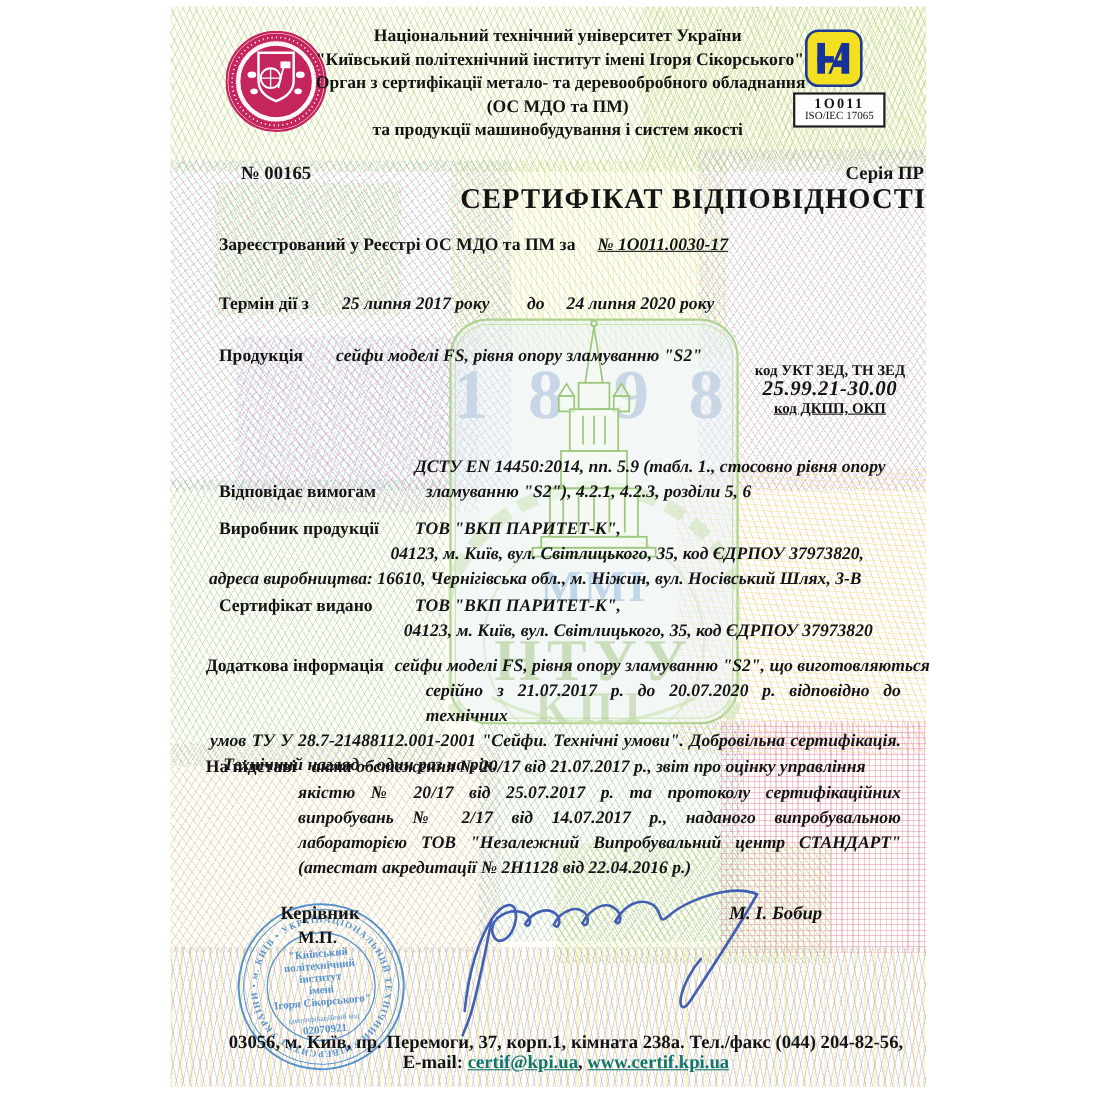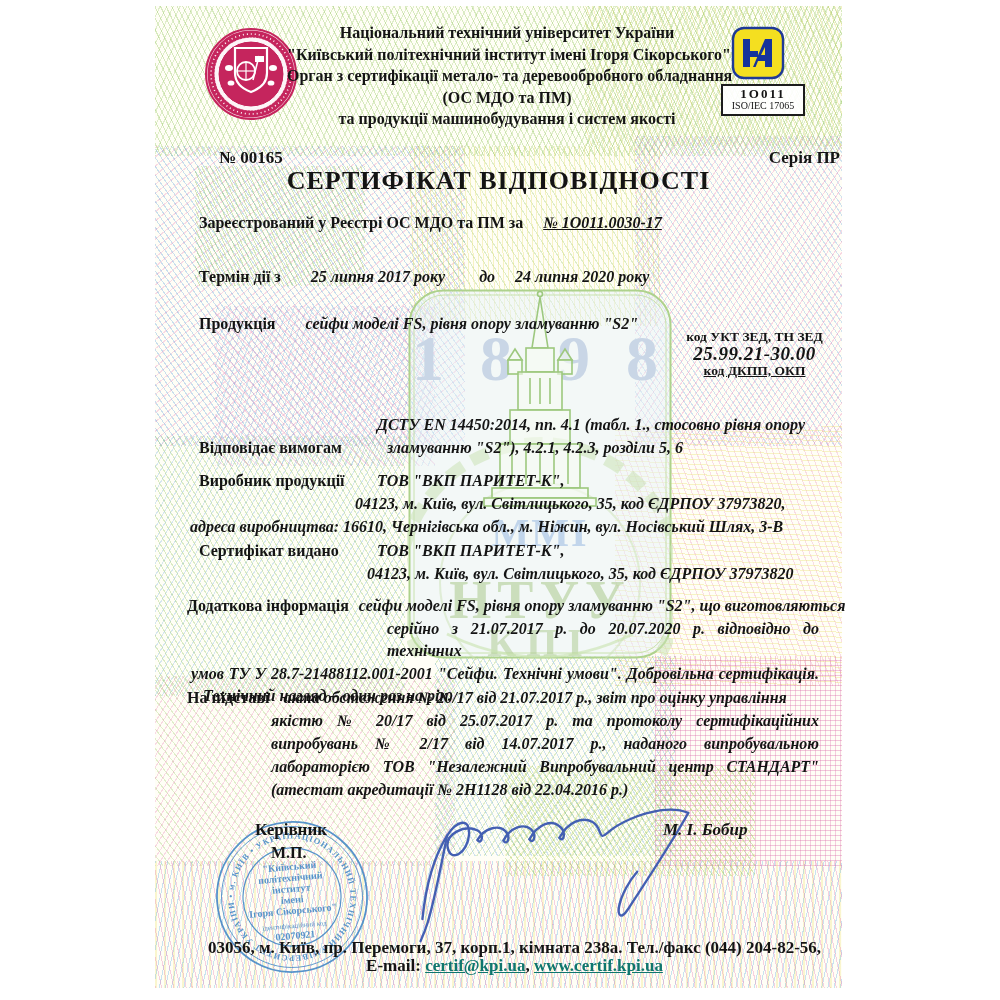--- a/index.html
+++ b/index.html
@@ -9,21 +9,21 @@
   .cert{position:absolute;left:155px;top:6px;width:687px;height:982px;background:#fffef6;}
   .patch{position:absolute;pointer-events:none;}
   .abs{position:absolute;}
   .b{font-weight:bold;}
   .i{font-style:italic;}
   .nw{white-space:nowrap;}
   .body-text{font-size:16px;line-height:22.5px;font-weight:bold;}
   .val{font-style:italic;}
   .jl{text-align:justify;text-align-last:justify;}
   .header-block{font-size:16px;font-weight:bold;line-height:21.5px;text-align:center;}
-  .title{font-size:26px;font-weight:bold;letter-spacing:1px;text-align:center;}
+  .title{font-size:26px;font-weight:bold;letter-spacing:1px;text-align:right;}
   .codes{text-align:center;line-height:17px;}
   .codes .c1{font-size:13.5px;font-weight:bold;}
   .codes .c2{font-size:19px;font-weight:bold;font-style:italic;letter-spacing:.5px;}
   .codes .c3{font-size:13.5px;font-weight:bold;text-decoration:underline;}
   .accr-box{border:2px solid #1c1c1c;background:rgba(255,255,255,.92);text-align:center;padding:2px 2px;line-height:12px;}
   .accr-box .l1{font-size:13px;font-weight:bold;letter-spacing:2px;}
   .accr-box .l2{font-size:10px;font-weight:normal;}
   .footer{font-size:17px;font-weight:bold;text-align:center;width:687px;padding-left:16px;}
   .flink{color:#0f766e;text-decoration:underline;}
   .row-flex{display:flex;}
@@ -150,21 +150,21 @@
 
     <div class="abs codes" style="left:512px;top:322px;width:175px;">
       <div class="c1 nw">код УКТ ЗЕД, ТН ЗЕД</div>
       <div class="c2 nw">25.99.21-30.00</div>
       <div class="c3 nw">код ДКПП, ОКП</div>
     </div>
 
     <div class="abs body-text row-flex" style="left:44px;top:408px;width:640px;align-items:flex-end;">
       <div class="lblcol">Відповідає вимогам</div>
       <div>
-        <div class="val nw">ДСТУ EN 14450:2014, пп. 4.1 (табл. 1., стосовно рівня опору</div>
+        <div class="val nw">ДСТУ EN 14450:2014, пп. 5.9 (табл. 1., стосовно рівня опору</div>
         <div class="val nw" style="padding-left:10px;">зламуванню "S2"), 4.2.1, 4.2.3, розділи 5, 6</div>
       </div>
     </div>
 
     <div class="abs body-text row-flex" style="left:44px;top:464px;width:640px;">
       <div class="lblcol">Виробник продукції</div>
       <div class="val nw">ТОВ "ВКП ПАРИТЕТ-К",</div>
     </div>
     <div class="abs body-text val nw" style="left:200px;top:487px;">04123, м. Київ, вул. Світлицького, 35, код ЄДРПОУ 37973820,</div>
     <div class="abs body-text val nw" style="left:35px;top:510px;">адреса виробництва: 16610, Чернігівська обл., м. Ніжин, вул. Носівський Шлях, 3-В</div>

